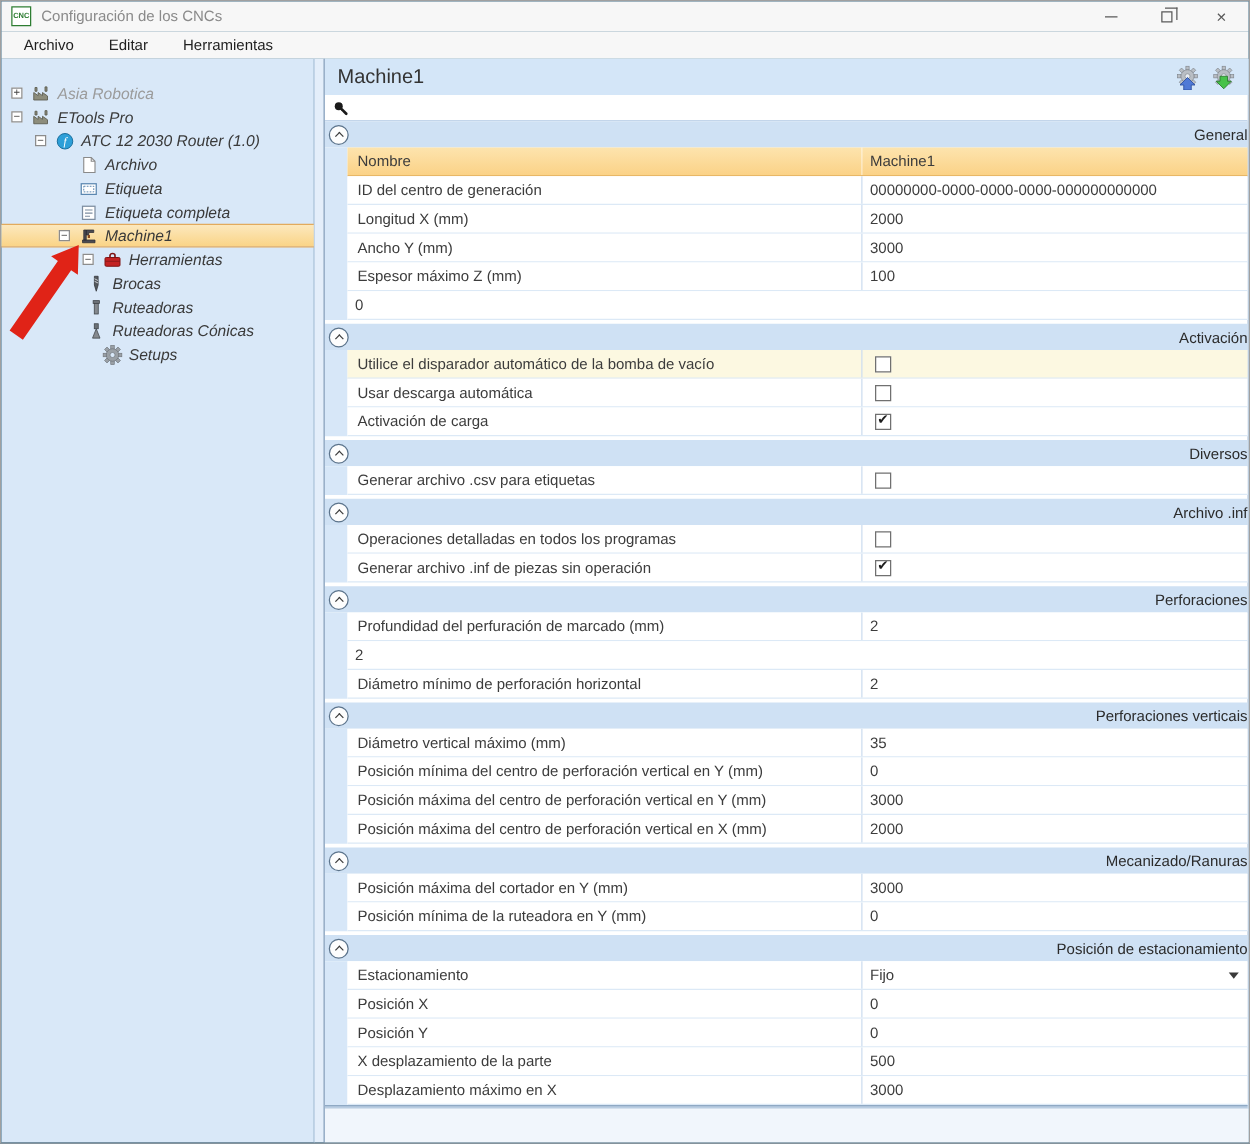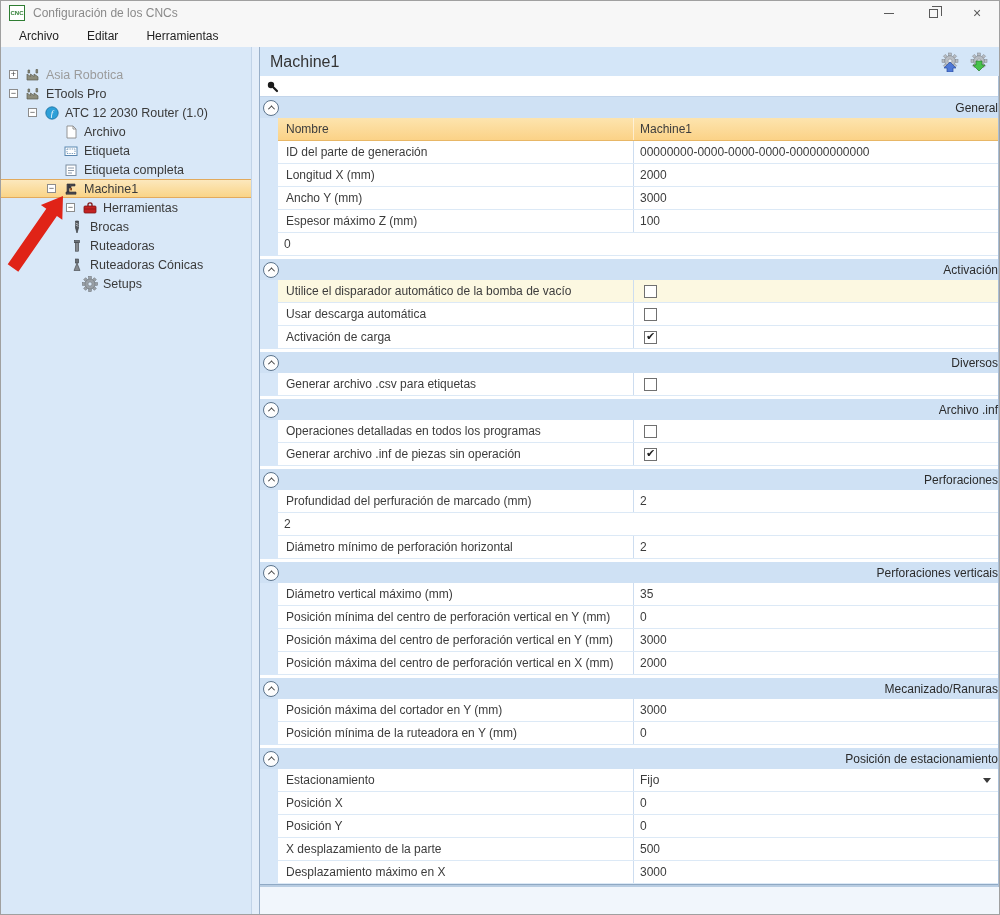--- a/index.html
+++ b/index.html
@@ -35,21 +35,21 @@
   .tree-panel { position:relative; width:250px; background:#d9e8f8; padding-top:18px; flex:none; }
   .titem { position:relative; height:19px; display:flex; align-items:center; font-size:12.5px; color:#3a3a3a; white-space:nowrap; }
   .titem.muted .tlabel { color:#9b9b9b; }
   .titem.selected { background:linear-gradient(#fce8bd,#fad487); border-top:1px solid #e2aa5d; border-bottom:1px solid #e2aa5d; }
   .d0 { padding-left:8px; } .d1 { padding-left:27px; } .d2 { padding-left:46px; }
   .d3 { padding-left:65px; } .d4 { padding-left:52px; }
   .expander { flex:none; width:9px; height:9px; border:1px solid #8c8c8c; background:#fff; margin-right:7px;
     display:flex; align-items:center; justify-content:center; font-size:9px; line-height:7px; color:#444; }
   .expander.hidden { visibility:hidden; }
   .ticon { flex:none; width:16px; height:16px; margin-right:4px; display:flex; align-items:center; justify-content:center; }
-  .tlabel { padding-left:1px; }
+  .tlabel { padding-left:1px;font-style:italic; }
 
   .red-arrow { position:absolute; left:2px; top:141px; width:70px; height:90px; z-index:6; pointer-events:none; }
 
   .splitter { width:8px; background:#e4eefa; border-left:1px solid #c2d4e8; flex:none; }
 
   
   .content { flex:1; display:flex; flex-direction:column; background:#f1f6fc; border-left:1px solid #9ab0c9; }
   .content-header { height:29px; flex:none; background:#d4e6f8; display:flex; align-items:center; padding:0 10px; }
   .content-title { font-size:16px; color:#333; }
   .header-icons { margin-left:auto; display:flex; gap:9px; }
@@ -64,21 +64,21 @@
   .section + .section { margin-top:3px; }
   .section-header { height:21px; background:#cfe1f4; display:flex; align-items:center; padding-left:3px;justify-content:space-between; }
   .collapse-btn { width:16px; height:16px; border-radius:50%; border:1px solid #5c748c; background:#fdfdfd;
     display:flex; align-items:center; justify-content:center; margin-right:6px; flex:none; }
   .chev-up { width:5px; height:5px; border-left:1.6px solid #3a3a3a; border-top:1.6px solid #3a3a3a;
     transform:rotate(45deg) translate(1px,1px); }
   .section-title { font-size:12px; color:#2b2b2b; }
 
   .rows { border-left:18px solid #d7e7f8; }
   .prow { height:23px; display:flex; border-bottom:1px solid #dce9f6; background:#fff; }
-  .prow .plabel { width:356px; flex:none; display:flex; align-items:center; padding-left:8px;
+  .prow .plabel { width:412px; flex:none; display:flex; align-items:center; padding-left:8px;
     font-size:12px; color:#3c3c3c; border-right:1px solid #cdddf0; overflow:hidden; white-space:nowrap; }
   .prow .pvalue { flex:1; display:flex; align-items:center; padding-left:6px; font-size:12px; color:#3c3c3c; position:relative; }
   .prow.selected { background:linear-gradient(#fde4ae,#fbd287); border-bottom:1px solid #e8b766; }
   .prow.selected .plabel { border-right-color:rgba(255,255,255,.55); }
   .prow.highlighted { background:#fcf8e1; }
 
   .checkbox { width:13px; height:13px; border:1px solid #707070; background:#fff; margin-left:4px;
     display:flex; align-items:center; justify-content:center; font-size:11px; color:#1d1d1d; line-height:1; }
   .checkbox::after { content:""; }
   .checkbox.checked::after { content:"\2714"; margin-top:-1px; }
@@ -329,21 +329,21 @@
                 <span class="chev-up"></span>
               </span>
             <span class="section-title">General</span>
           </div>
           <div class="rows">
             <div class="prow selected">
               <div class="plabel">Nombre</div>
               <div class="pvalue">Machine1</div>
             </div>
             <div class="prow">
-              <div class="plabel">ID del parte de generación</div>
+              <div class="plabel">ID del centro de generación</div>
               <div class="pvalue">00000000-0000-0000-0000-000000000000</div>
             </div>
             <div class="prow">
               <div class="plabel">Longitud X (mm)</div>
               <div class="pvalue">2000</div>
             </div>
             <div class="prow">
               <div class="plabel">Ancho Y (mm)</div>
               <div class="pvalue">3000</div>
             </div>

